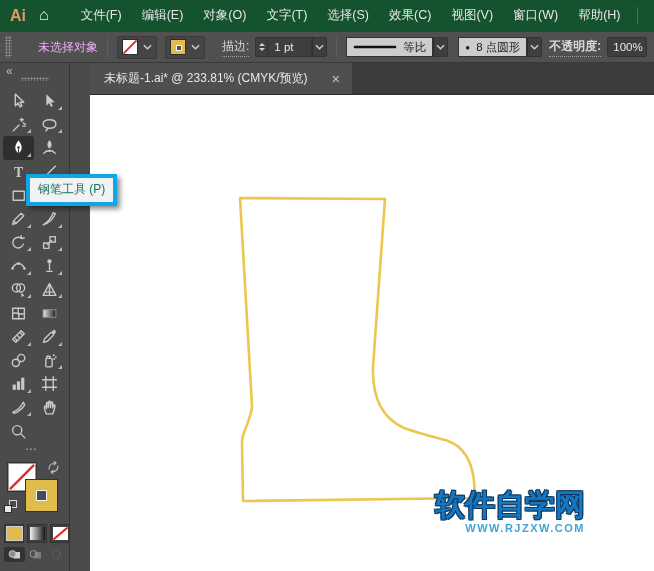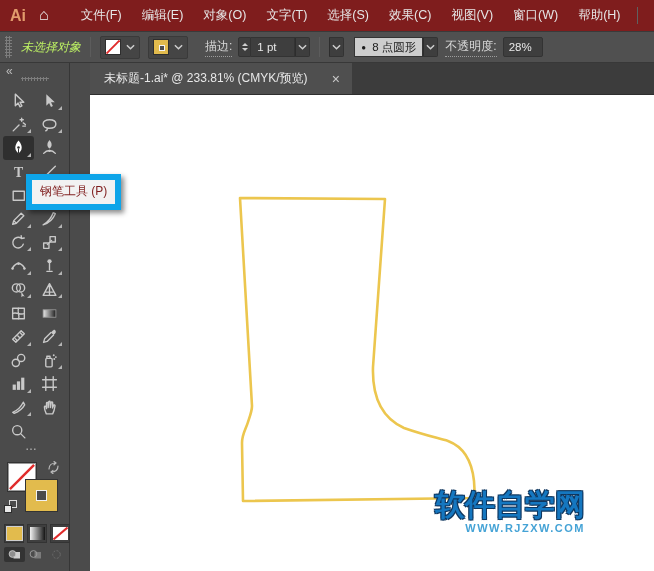--- a/index.html
+++ b/index.html
@@ -5,36 +5,36 @@
   :root{
     --yellow:#ecc64e; --swyellow:#e2bb4d; --red:#e02b2b;
     --wm-blue:#1577c0; --wm-blue-light:#45a3d6; --wm-outline:#10375f;
   }
   *{box-sizing:border-box; margin:0; padding:0;}
   body{width:654px;height:571px;overflow:hidden;position:relative;
        font-family:"Liberation Sans","DejaVu Sans",sans-serif;background:#4b4b4b;}
   .app{position:absolute;inset:0;display:flex;flex-direction:column;}
 
   
-  .menubar{height:32px;background:#7f1d1d;border-bottom:1px solid #3a3a3a;
+  .menubar{height:32px;background:#14532d;border-bottom:1px solid #3a3a3a;
            display:flex;align-items:center;color:#e6e6e6;font-size:12.5px;flex:0 0 32px;}
   .ai-logo{color:#e29b6c;font-weight:bold;font-size:16px;padding:0 9px 0 10px;}
   .home-ic{font-size:16px;color:#ededed;padding:0 10px 2px 4px;}
   .vsep{width:1px;height:17px;background:#606060;margin:0 6px;}
   .menu-item{padding:0 10px;cursor:default;white-space:nowrap;text-align:center;}
   .mb-right{margin-left:auto;display:flex;align-items:center;padding-right:12px;}
   .ws-icon{display:inline-flex;gap:1px;margin:0 8px 0 10px;}
   .ws-icon .a{width:8px;height:13px;background:#cbcbcb;}
 
   
   .controlbar{height:31px;background:#505050;border-bottom:1px solid #383838;
               display:flex;align-items:center;color:#d8d8d8;font-size:12px;flex:0 0 31px;padding-left:3px;}
   .grip-v{width:7px;height:22px;margin-left:2px;
           background-image:radial-gradient(#7d7d7d 1px,transparent 1.1px);background-size:3px 3px;}
-  .status{margin-left:9px;white-space:nowrap;color:#bef264;font-style:italic;}
+  .status{margin-left:26px;white-space:nowrap;color:#f0abfc;}
   .cb-sep{width:1px;height:20px;background:#3c3c3c;border-right:1px solid #5c5c5c;margin:0 9px;}
   .swcombo{display:flex;align-items:center;background:#454545;border:1px solid #3a3a3a;
            border-radius:2px;height:23px;padding:0 4px;gap:5px;margin-right:8px;}
   .sw{width:16px;height:16px;position:relative;border:1px solid #2e2e2e;background:#fff;overflow:hidden;}
   .sw.none svg{position:absolute;inset:0;}
   .sw.strokecol{background:var(--swyellow);}
   .sw.strokecol i{position:absolute;left:5px;top:5px;width:6px;height:6px;background:#505050;
                   border:1px solid #f4f4f4;display:block;}
   .dd-chev{display:inline-block;}
   .lbl-dotted{border-bottom:1px dotted #9d9d9d;padding-bottom:1px;white-space:nowrap;}
@@ -106,22 +106,22 @@
   .tab-close{color:#c9c9c9;font-size:14px;line-height:14px;padding:0 2px;}
   .canvas{flex:1;background:#fff;position:relative;overflow:hidden;}
   .canvas svg.art{position:absolute;left:0;top:0;}
   .watermark{position:absolute;left:345px;top:395px;text-align:right;line-height:1;}
   .wm-title{font-size:30px;font-weight:bold;color:var(--wm-blue);letter-spacing:0px;
     text-shadow:-1px -1px 0 var(--wm-outline),1px -1px 0 var(--wm-outline),
                 -1px 1px 0 var(--wm-outline),1px 1px 0 var(--wm-outline);}
   .wm-url{font-size:11px;font-weight:bold;color:var(--wm-blue-light);letter-spacing:1.5px;margin-top:3px;}
 
   
-  .tooltip{position:absolute;left:26px;top:174px;background:#f2f2f2;border:6px solid #0ea5e9;
-           color:#7f1d1d;font-size:12px;padding:3px 8px 4px;white-space:nowrap;z-index:60;
+  .tooltip{position:absolute;left:26px;top:174px;background:#f2f2f2;border:4px solid #0ea5e9;
+           color:#0f766e;font-size:12px;padding:3px 8px 4px;white-space:nowrap;z-index:60;
            box-shadow:3px 3px 5px rgba(0,0,0,.45);}
 </style>
 </head>
 <body>
 
 <div class="app">
 
   <div class="menubar">
     <span class="ai-logo">Ai</span>
     <span class="home-ic">⌂</span>
@@ -176,38 +176,44 @@
       </span>
     <span class="field vstroke">1 pt</span>
     <span class="chevbtn">
       <svg width="9" height="6" viewBox="0 0 10 6">
         <polyline points="1,1 5,5 9,1" fill="none" stroke="#cfcfcf" stroke-width="1.6"></polyline>
       </svg>
     </span>
 
     <span class="cb-sep"></span>
 
+    <span class="combo-light">
+      <svg width="44" height="8" viewBox="0 0 44 8">
+        <line x1="2" y1="4" x2="42" y2="4" stroke="#111" stroke-width="2.6" stroke-linecap="round"></line>
+      </svg>
+      <span>等比</span>
+    </span>
     <span class="chevbtn">
       <svg width="9" height="6" viewBox="0 0 10 6">
         <polyline points="1,1 5,5 9,1" fill="none" stroke="#cfcfcf" stroke-width="1.6"></polyline>
       </svg>
     </span>
 
     <span class="combo-light" style="margin-left:10px;">
       <span style="font-size:8px;">●</span>
       <span>8 点圆形</span>
     </span>
     <span class="chevbtn">
       <svg width="9" height="6" viewBox="0 0 10 6">
         <polyline points="1,1 5,5 9,1" fill="none" stroke="#cfcfcf" stroke-width="1.6"></polyline>
       </svg>
     </span>
 
-    <span class="lbl-dotted" style="margin-left:7px;">不透明度:</span>
-    <span class="opfield" style="margin-left:6px;">28%</span>
+    <span class="lbl-dotted" style="margin-left:7px;font-weight:bold;">不透明度:</span>
+    <span class="opfield" style="margin-left:6px;">100%</span>
   </div>
 
   <div class="main">
 
     <div class="toolbar">
       <span class="tb-collapse">«</span>
       <span class="grip-h"></span>
 
       <div class="tools">
 

